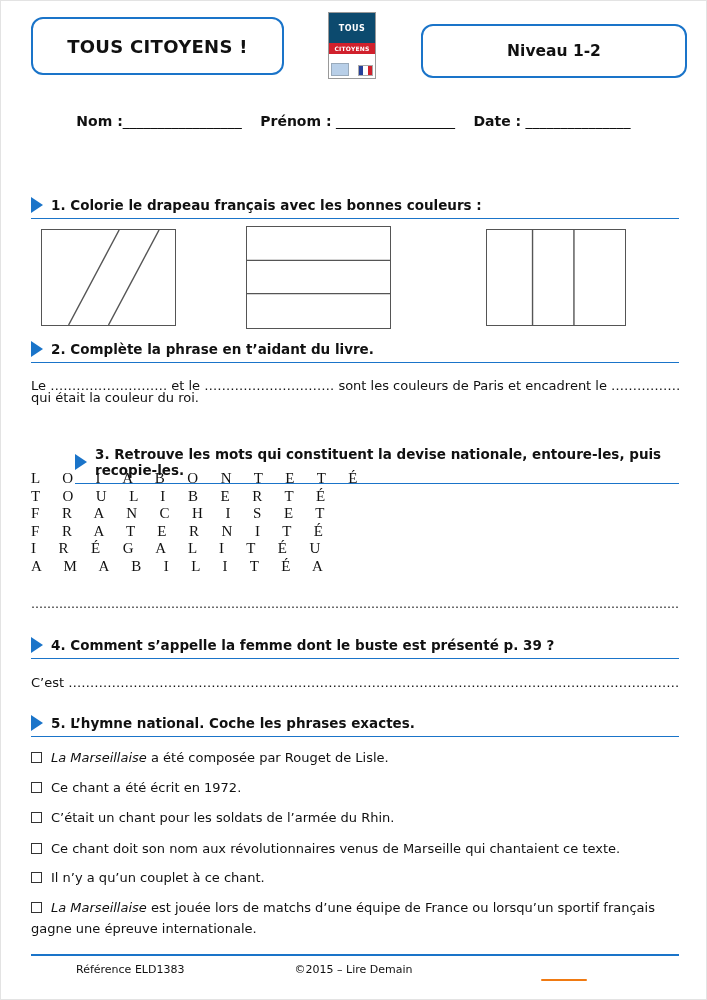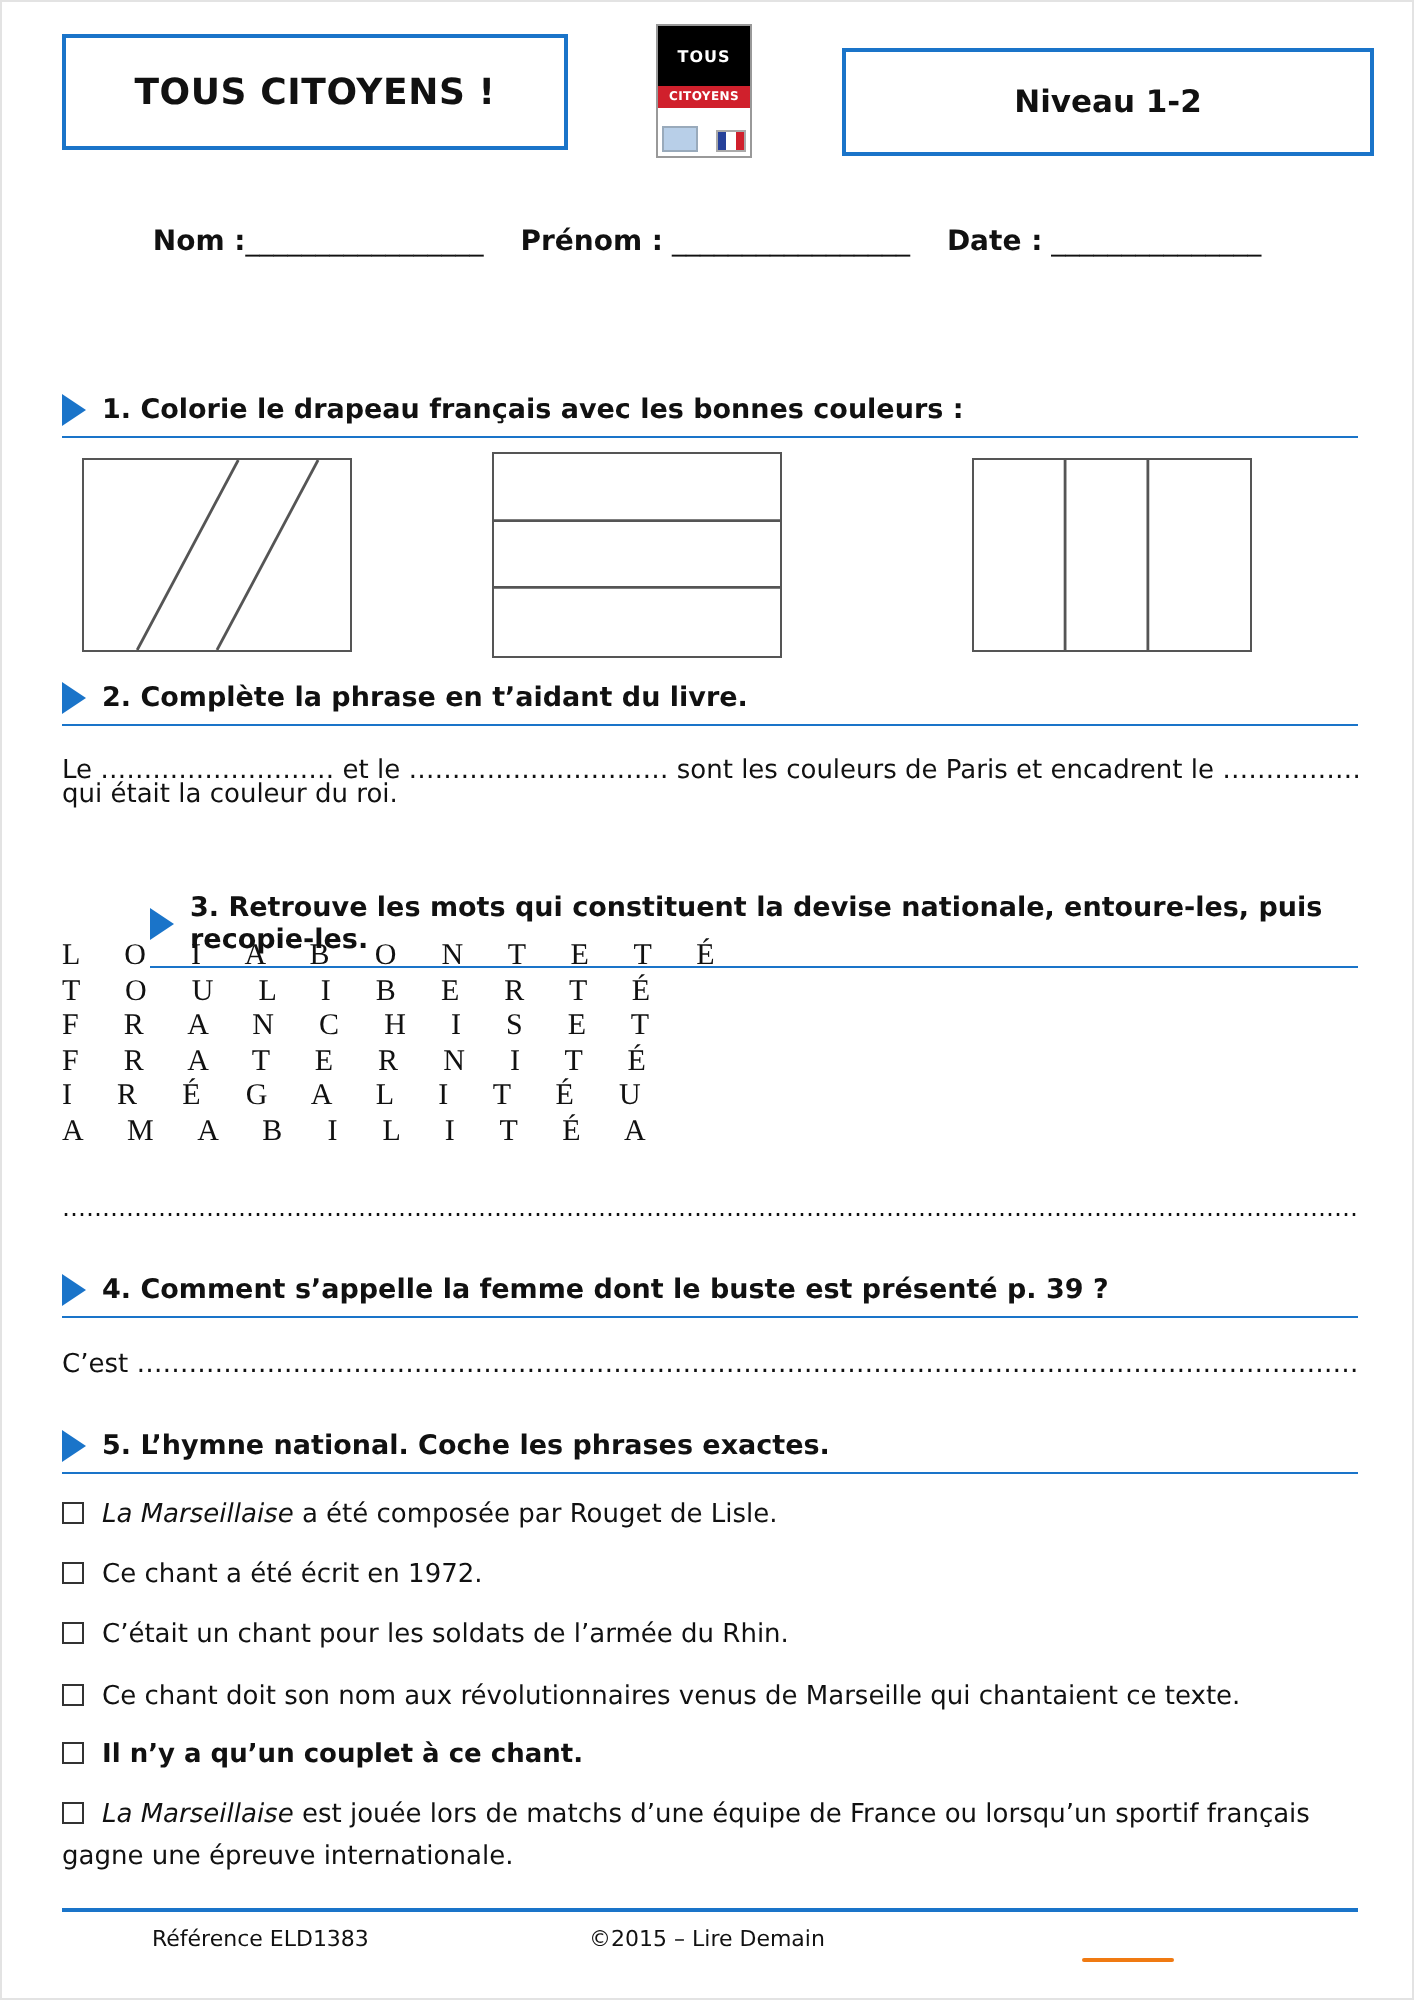--- a/index.html
+++ b/index.html
@@ -15,29 +15,29 @@
     border:1px solid #e3e3e3;
     box-sizing:border-box;
     font-family:"DejaVu Sans",sans-serif;
     color:var(--ink);
     overflow:hidden;
   }
   
   .badge{
     position:absolute;
     border:2.5px solid var(--blue);
-    border-radius:0;
+    border-radius:12px;
     display:flex;align-items:center;justify-content:center;
     font-weight:bold;background:#fff;box-sizing:border-box;
   }
   .badge-left{left:30px;top:16px;width:253px;height:58px;font-size:18px;letter-spacing:.3px;}
   .badge-right{left:420px;top:23px;width:266px;height:54px;font-size:15.5px;}
   
   .cover{position:absolute;left:327px;top:11px;width:48px;height:67px;border:1px solid #999;box-sizing:border-box;background:#fff;}
-  .cover-top{height:30px;background:#000000;color:#fff;font-weight:bold;font-size:8px;display:flex;align-items:center;justify-content:center;letter-spacing:.5px;}
+  .cover-top{height:30px;background:#0c4a6e;color:#fff;font-weight:bold;font-size:8px;display:flex;align-items:center;justify-content:center;letter-spacing:.5px;}
   .cover-band{height:11px;background:#d0202c;color:#fff;font-size:6px;font-weight:bold;display:flex;align-items:center;justify-content:center;letter-spacing:.2px;}
   .cover-bottom{position:relative;height:24px;background:#fff;}
   .cover-thumb{position:absolute;left:2px;bottom:2px;width:16px;height:11px;background:#b8cfe8;border:.5px solid #9ab;}
   .mini-flag{position:absolute;right:2px;bottom:2px;width:13px;height:9px;display:flex;border:.5px solid #aaa;}
   .mini-flag i{flex:1;}
   .mf-b{background:#26419a;}.mf-w{background:#fff;}.mf-r{background:#d0202c;}
   
   .identity{position:absolute;top:112px;left:0;right:0;text-align:center;font-size:14px;white-space:nowrap;}
   .identity b{font-weight:bold;}
   .identity .grp{margin:0 7px;}
@@ -175,21 +175,21 @@
   </div>
   <div class="wrapline" style="top:776px;">
     <span class="cb"></span><span class="it"></span><span>Ce chant a été écrit en 1972.</span>
   </div>
   <div class="wrapline" style="top:806px;">
     <span class="cb"></span><span class="it"></span><span>C’était un chant pour les soldats de l’armée du Rhin.</span>
   </div>
   <div class="wrapline" style="top:837px;">
     <span class="cb"></span><span class="it"></span><span>Ce chant doit son nom aux révolutionnaires venus de Marseille qui chantaient ce texte.</span>
   </div>
-  <div class="wrapline" style="top:866px;font-weight:bold;">
+  <div class="wrapline" style="top:866px;">
     <span class="cb"></span><span class="it"></span><span>Il n’y a qu’un couplet à ce chant.</span>
   </div>
   <div class="wrapline" style="top:896px;">
     <span class="cb"></span><span class="it">La Marseillaise</span><span> est jouée lors de matchs d’une équipe de France ou lorsqu’un sportif français gagne une épreuve internationale.</span>
   </div>
 
   <div class="footer-rule"></div>
   <div class="footer-ref">Référence ELD1383</div>
   <div class="footer-copy">©2015 – Lire Demain</div>
   <div class="logo-tagline"></div>

